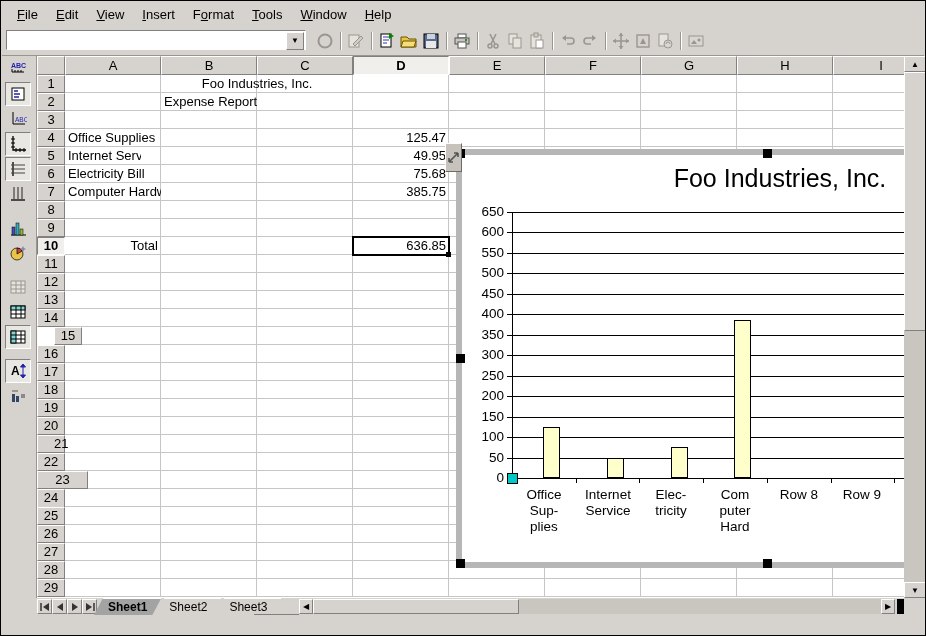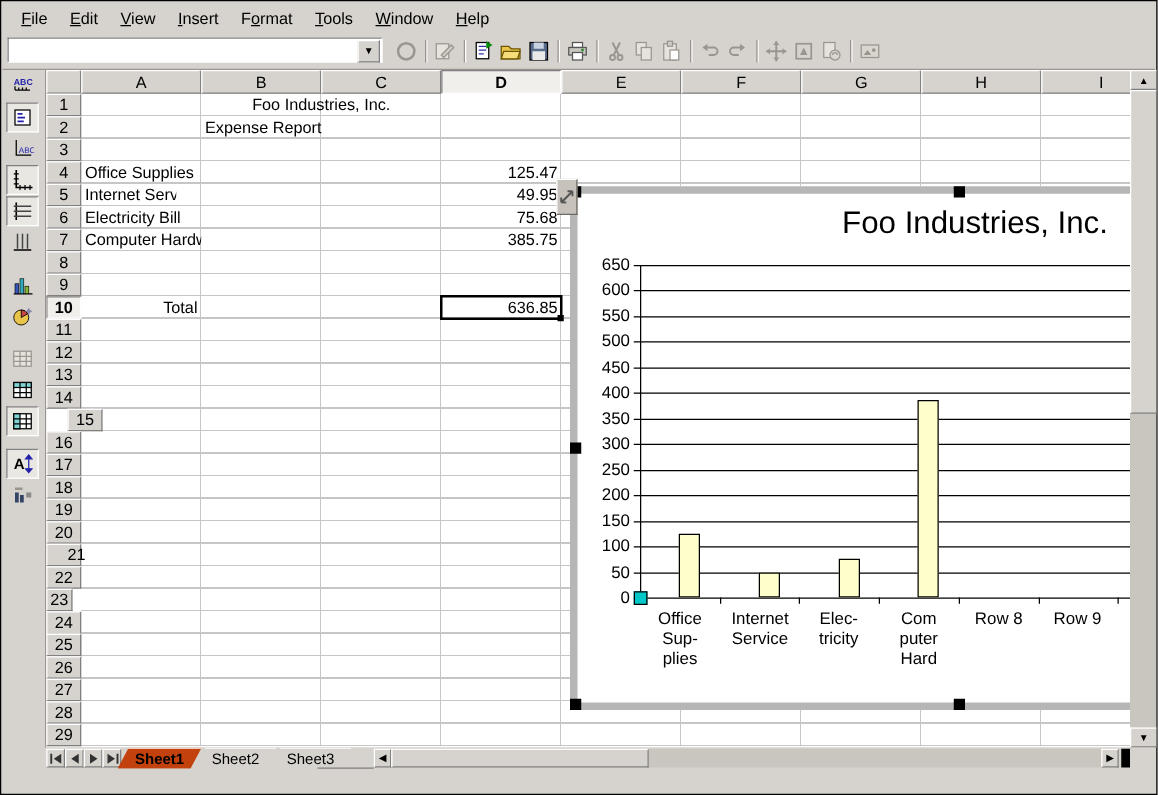--- a/index.html
+++ b/index.html
@@ -61,21 +61,21 @@
       box-sizing:border-box;font-size:8px;color:#000;display:flex;align-items:center;justify-content:center;}
   .sb-thumb{position:absolute;background:#d6d3ce;border:1px solid;border-color:#fff #808080 #808080 #fff;box-sizing:border-box;}
   
   #tabnav{position:absolute;left:35px;top:1px;display:flex;}
   .navb{width:15px;height:15px;background:#d6d3ce;border:1px solid;border-color:#fff #808080 #808080 #fff;
       box-sizing:border-box;display:flex;align-items:center;justify-content:center;}
   #tabs{position:absolute;left:98px;top:0px;height:16px;display:flex;}
   .tab{height:16px;line-height:16px;font-size:12px;padding:0 14px;margin-left:-6px;
       background:#d6d3ce;color:#000;clip-path:polygon(9px 0,100% 0,calc(100% - 9px) 100%,0 100%);
       border-top:1px solid #fff;}
-  .tab.active{background:#c2410c;font-weight:bold;z-index:2;}
+  .tab.active{background:#a3a3a3;font-weight:bold;z-index:2;}
   #tabstrip-end{position:absolute;left:252px;top:0;width:45px;height:16px;border-bottom:1px solid #808080;}
   
   #statusbar{position:absolute;left:1px;right:1px;bottom:1px;height:19px;background:#d6d3ce;border-top:1px solid #fff;}
   .status-sec{position:absolute;top:2px;height:15px;border:1px solid;border-color:#808080 #fff #fff #808080;
       box-sizing:border-box;font-size:13px;line-height:13px;padding:1px 4px;background:#d6d3ce;white-space:nowrap;overflow:hidden;}
   svg{display:block;}
 </style>
 </head>
 <body>
 
@@ -325,21 +325,21 @@
         <div class="hdr" style="left: 0px; top: 235px; width: 28px; height: 18px; line-height: 16px;">13</div>
         <div class="hdr" style="left: 0px; top: 253px; width: 28px; height: 18px; line-height: 16px;">14</div>
         <div class="hdr" style="left: 17px; top: 271px; width: 28px; height: 18px; line-height: 16px;">15</div>
         <div class="hdr" style="left: 0px; top: 289px; width: 28px; height: 18px; line-height: 16px;">16</div>
         <div class="hdr" style="left: 0px; top: 307px; width: 28px; height: 18px; line-height: 16px;">17</div>
         <div class="hdr" style="left: 0px; top: 325px; width: 28px; height: 18px; line-height: 16px;">18</div>
         <div class="hdr" style="left: 0px; top: 343px; width: 28px; height: 18px; line-height: 16px;">19</div>
         <div class="hdr" style="left: 0px; top: 361px; width: 28px; height: 18px; line-height: 16px;">20</div>
         <div class="hdr" style="left: 0px; top: 379px; width: 28px; height: 18px; line-height: 16px; padding-left: 16px;">21</div>
         <div class="hdr" style="left: 0px; top: 397px; width: 28px; height: 18px; line-height: 16px;">22</div>
-        <div class="hdr" style="left: 0px; top: 415px; width: 21px; height: 18px; line-height: 16px;">23</div>
+        <div class="hdr" style="left: 0px; top: 415px; width: 51px; height: 18px; line-height: 16px;">23</div>
         <div class="hdr" style="left: 0px; top: 433px; width: 28px; height: 36px; line-height: 16px;">24</div>
         <div class="hdr" style="left: 0px; top: 451px; width: 28px; height: 18px; line-height: 16px;">25</div>
         <div class="hdr" style="left: 0px; top: 469px; width: 28px; height: 18px; line-height: 16px;">26</div>
         <div class="hdr" style="left: 0px; top: 487px; width: 28px; height: 18px; line-height: 16px;">27</div>
         <div class="hdr" style="left: 0px; top: 505px; width: 28px; height: 18px; line-height: 16px;">28</div>
         <div class="hdr" style="left: 0px; top: 523px; width: 28px; height: 18px; line-height: 16px;">29</div>
       </div>
     <div id="cells">
         <div class="cell-text" style="left: 124px; top: 19px; width: 192px; height: 18px; text-align: center;">Foo Industries, Inc.</div>
         <div class="cell-text" style="left: 124px; top: 37px; width: 192px; height: 18px; ">Expense Report</div>

